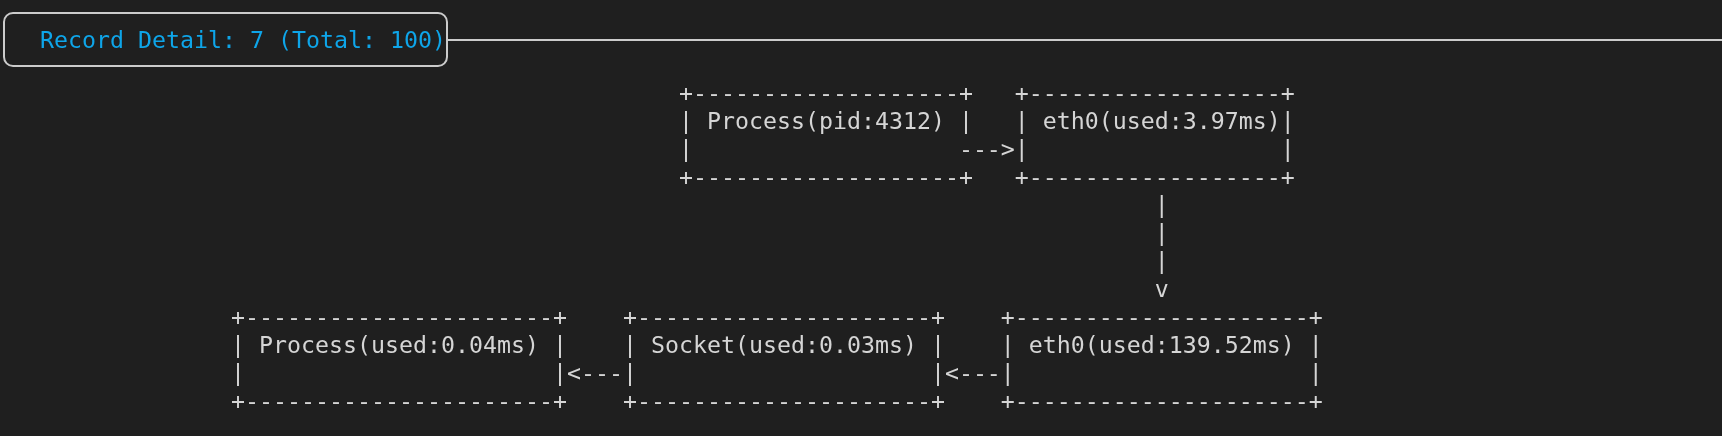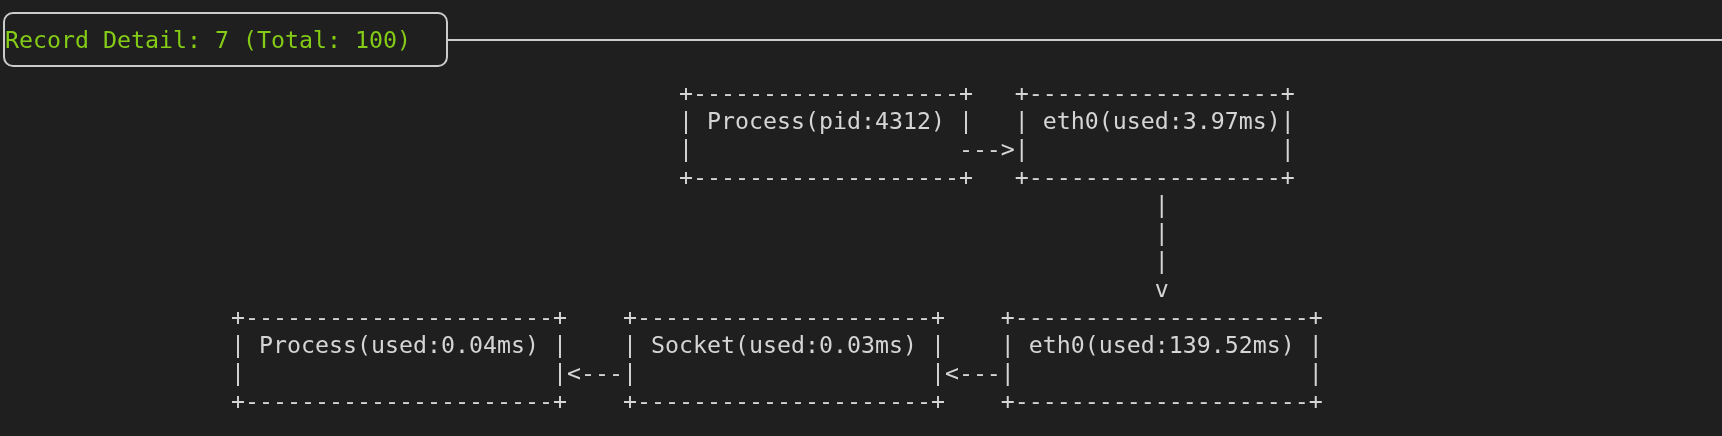--- a/index.html
+++ b/index.html
@@ -16,22 +16,22 @@
     left: 3px;
     top: 12px;
     width: 445px;
     height: 55px;
     box-sizing: border-box;
     border: 2px solid #cbcbcb;
     border-radius: 10px;
     background: #1f1f1f;
     display: flex;
     align-items: center;
-    justify-content: flex-start;
-    color: #84cc16;
+    justify-content: flex-end;
+    color: #0ea5e9;
     font-size: 23.25px;
     white-space: pre;
     z-index: 2;
   }
   .header-line {
     position: absolute;
     left: 447px;
     right: 0;
     top: 39px;
     height: 2px;

